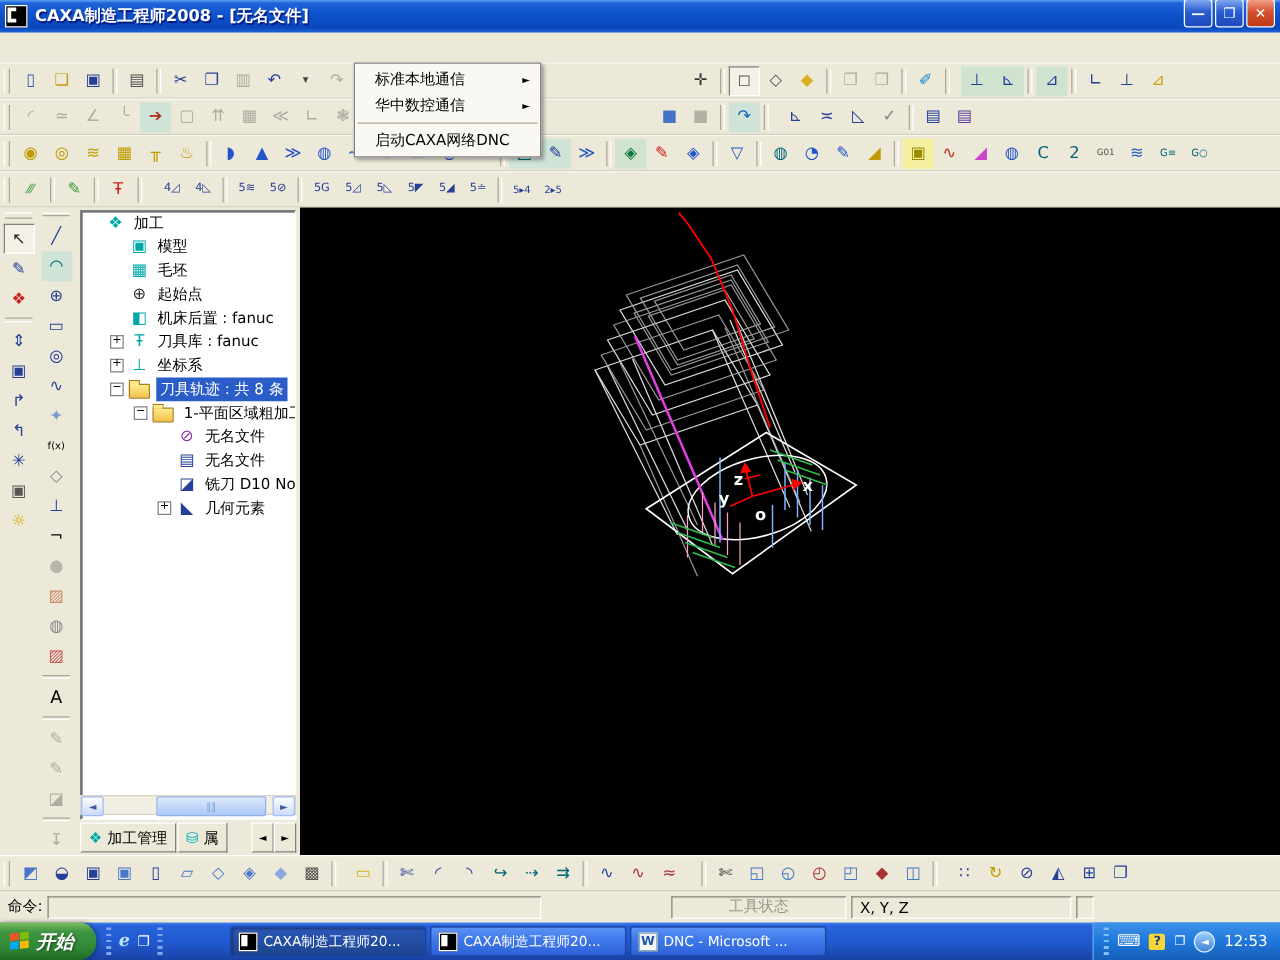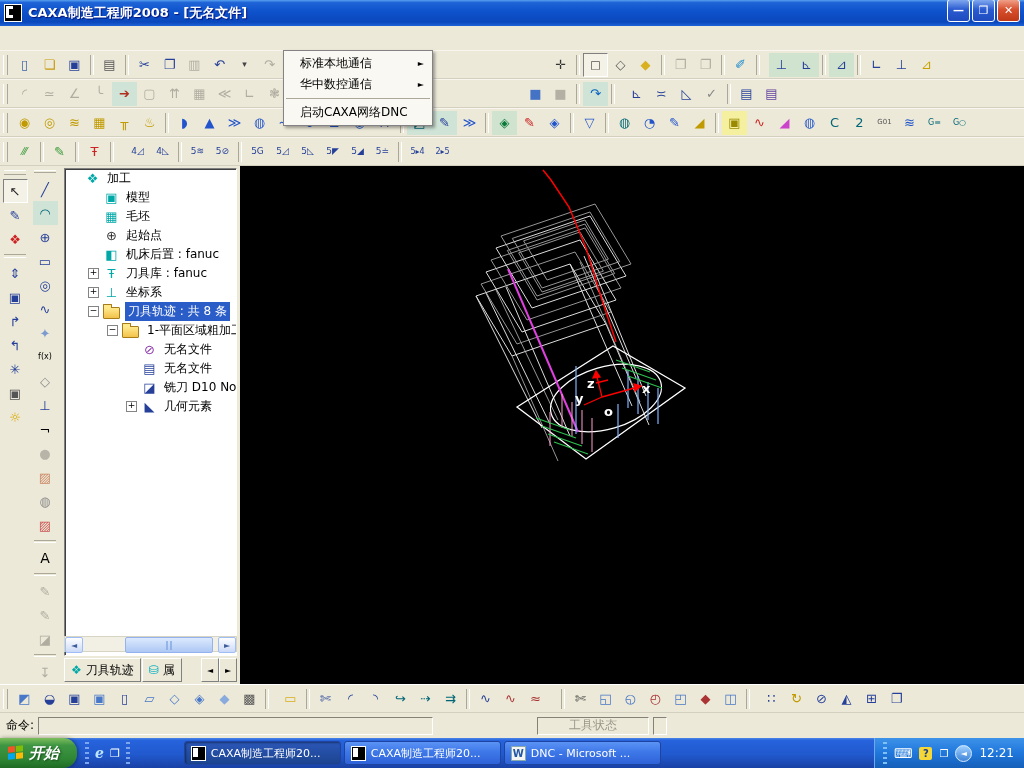--- a/index.html
+++ b/index.html
@@ -81,21 +81,21 @@
   .menu-sep{height:1px;background:#aca899;margin:3px 2px;}
   
   .bottom-toolbar{position:absolute;left:0;top:684px;width:1024px;height:28px;background:#ECE9D8;
     display:flex;align-items:center;border-top:1px solid #fff;padding-left:2px;box-sizing:border-box;}
   .statusbar{position:absolute;left:0;top:712px;width:1024px;height:26px;background:#ECE9D8;
     display:flex;align-items:center;padding:0 2px;box-sizing:border-box;border-top:1px solid #d4d0c0;}
   .cmd-label{padding:0 4px;}
   .sfield{height:18px;border:1px solid;border-color:#848276 #fff #fff #848276;background:#ECE9D8;
     display:flex;align-items:center;padding:0 6px;box-sizing:border-box;}
   .f-cmd{width:395px;}
-  .f-tool{width:112px;margin-left:104px;color:#9a978a;justify-content:center;}
+  .f-tool{width:140px;margin-left:104px;color:#9a978a;justify-content:center;}
   .f-xyz{width:176px;margin-left:4px;}
   .f-tiny{width:9px;margin-left:4px;overflow:hidden;}
   
   .taskbar{position:absolute;left:0;top:738px;width:1024px;height:30px;
     background:linear-gradient(180deg,#4A85E8 0%,#2663DC 8%,#2159CE 55%,#1941A5 100%);
     display:flex;align-items:center;color:#fff;}
   .start-btn{height:30px;padding:0 18px 0 8px;display:flex;align-items:center;gap:6px;
     background:linear-gradient(180deg,#7EBE5C 0%,#3E9542 25%,#2F8634 70%,#1E6B24 100%);
     border-radius:0 14px 14px 0;box-shadow:1px 0 4px rgba(0,0,0,.4);font-style:italic;font-weight:bold;font-size:15px;
     text-shadow:1px 1px 2px #1a4f1e;}
@@ -643,21 +643,21 @@
           </div>
         </div>
       <div class="hscroll">
         <span class="sc-btn">◄</span>
         <span class="sc-thumb">‖‖</span>
         <span class="sc-btn" style="margin-left:auto;">►</span>
       </div>
       <div class="tab-strip">
         <span class="tab">
           <span class="ti" style="color:#00a8a8;">❖</span>
-          <span>刀具轨迹</span>
+          <span>加工管理</span>
         </span>
         <span class="tab">
           <span class="ti" style="color:#00b0c0;">⛁</span>
           <span>属</span>
         </span>
         <span class="tab-arrows">
           <span class="tab-arrow">◄</span>
           <span class="tab-arrow">►</span>
         </span>
       </div>
@@ -864,20 +864,21 @@
       </span>
       <span class="tb-btn">
         <span class="g" style="color: rgb(38, 64, 154);">❐</span>
       </span>
     </div>
 
   <div class="statusbar">
     <span class="cmd-label">命令:</span>
     <span class="sfield f-cmd"></span>
     <span class="sfield f-tool">工具状态</span>
+    <span class="sfield f-xyz">X, Y, Z</span>
     <span class="sfield f-tiny"></span>
   </div>
 
   <div class="taskbar">
     <span class="start-btn">
       <span class="flag">
           <span></span>
           <span></span>
           <span></span>
           <span></span>
@@ -903,17 +904,17 @@
           <span class="word-ico">W</span>
           <span>DNC - Microsoft ...</span>
         </span>
       </span>
     <span class="tray">
       <span class="tray-dots"></span>
       <span class="tray-ico">⌨</span>
       <span class="tray-help">?</span>
       <span class="tray-ico" style="font-size:10px;">❐</span>
       <span class="tray-chev">◄</span>
-      <span class="clock">12:21</span>
+      <span class="clock">12:53</span>
     </span>
   </div>
 
 </div>
 
 </body></html>

